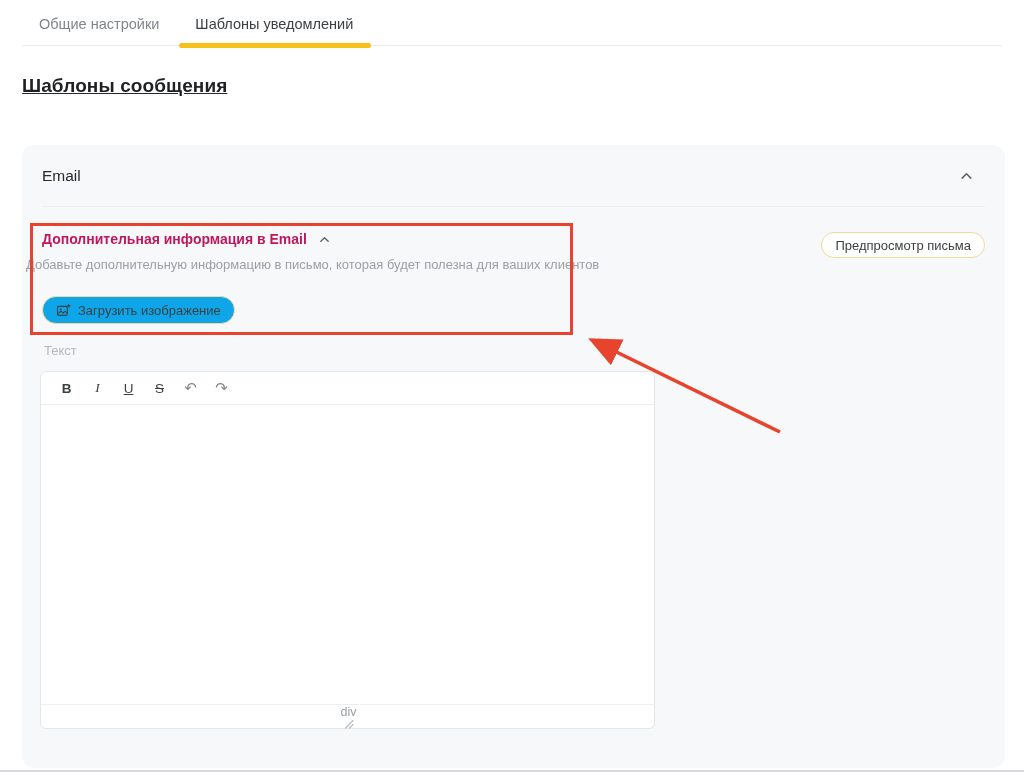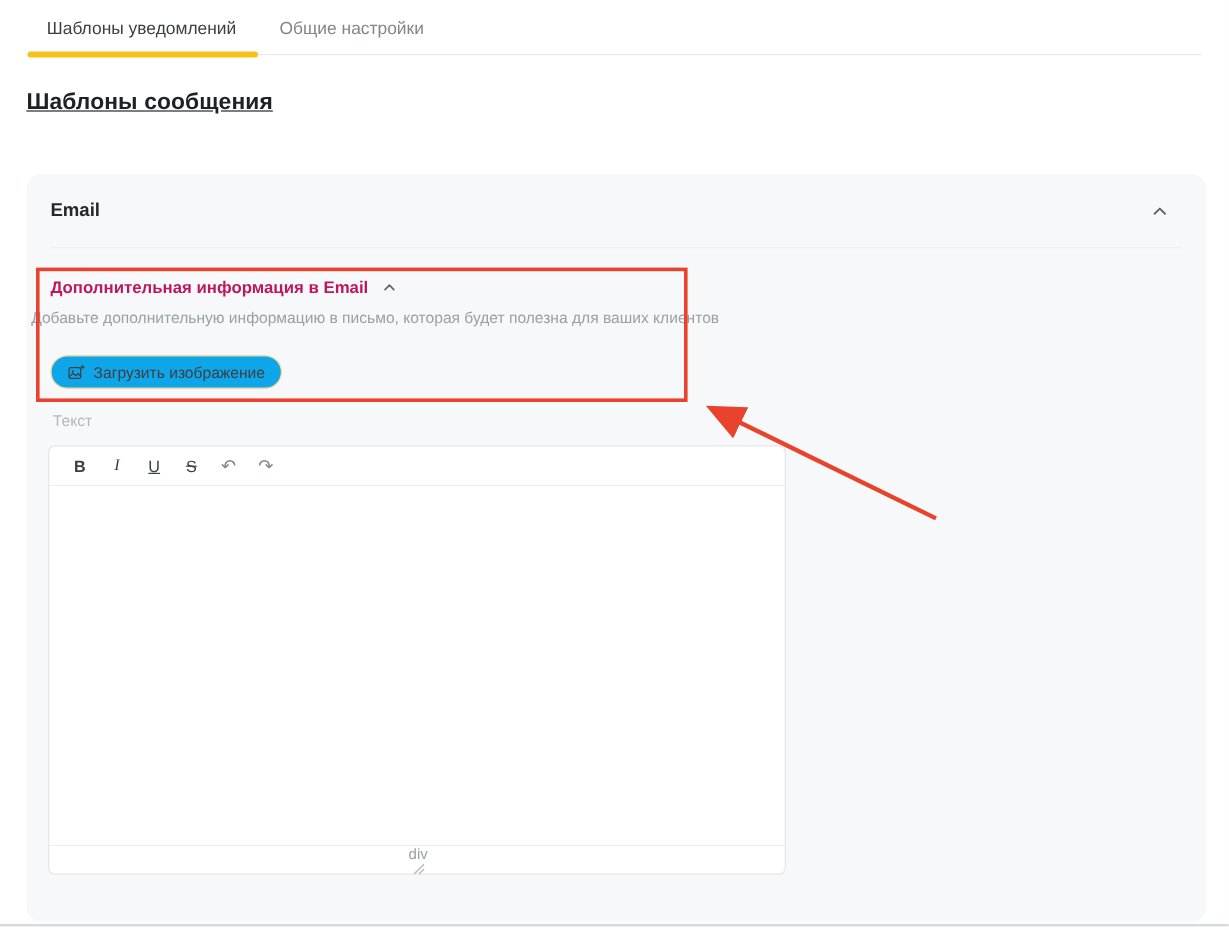--- a/index.html
+++ b/index.html
@@ -57,21 +57,21 @@
     display: flex; align-items: center; justify-content: space-between;
     padding: 0 32px 0 20px;
     cursor: pointer;
   }
   .card-header::after {
     content: "";
     position: absolute;
     left: 20px; right: 20px; bottom: 0;
     border-bottom: 1px solid #eceef1;
   }
-  .card-title { font-size: 15.5px; font-weight: 700; color: #26282c; }
+  .card-title { font-size: 15.5px; font-weight: 400; color: #26282c; }
 
   .chevron { display: inline-flex; align-items: center; }
 
   
   .section-title-row {
     position: absolute; left: 20px; top: 86px;
     display: flex; align-items: center; gap: 12px;
     cursor: pointer;
   }
   .section-title { font-size: 14px; font-weight: 700; color: #be185d; }
@@ -166,25 +166,25 @@
     left: 0; right: 0; top: 770px;
     height: 2px;
     background: #d6d9de;
   }
 </style>
 </head>
 <body>
 
 <div class="content">
   <div class="tabbar">
+    <div class="tab">
+      <span>Общие настройки</span>
+    </div>
     <div class="tab active">
       <span>Шаблоны уведомлений</span>
-    </div>
-    <div class="tab">
-      <span>Общие настройки</span>
     </div>
   </div>
 
   <div class="page-head">
     <div class="page-title">Шаблоны сообщения</div>
   </div>
 </div>
 
 <div class="card">
   <div class="card-header">
@@ -211,20 +211,23 @@
       <svg width="15" height="15" viewBox="0 0 20 20" fill="none" stroke="#3c4043" stroke-width="1.4" stroke-linecap="round" stroke-linejoin="round">
         <rect x="2" y="4.5" width="13" height="12" rx="2"></rect>
         <circle cx="6.2" cy="8.6" r="1.2" fill="#3c4043" stroke="none"></circle>
         <path d="M2.5 14.5 L6.5 10.8 L9.5 13.6 L12 11 L15 14"></path>
         <path d="M17 2 v3.6 M15.2 3.8 h3.6"></path>
       </svg>
     </span>
     <span>Загрузить изображение</span>
   </button>
 
+  <button class="preview-btn">
+    <span>Предпросмотр письма</span>
+  </button>
 
   <div class="editor-label">Текст</div>
 
   <div class="editor">
     <div class="editor-toolbar">
       <button class="tb-btn tb-bold">B</button>
       <button class="tb-btn tb-italic">I</button>
       <button class="tb-btn tb-underline">U</button>
       <button class="tb-btn tb-strike">S</button>
       <button class="tb-btn tb-undo">↶</button>

